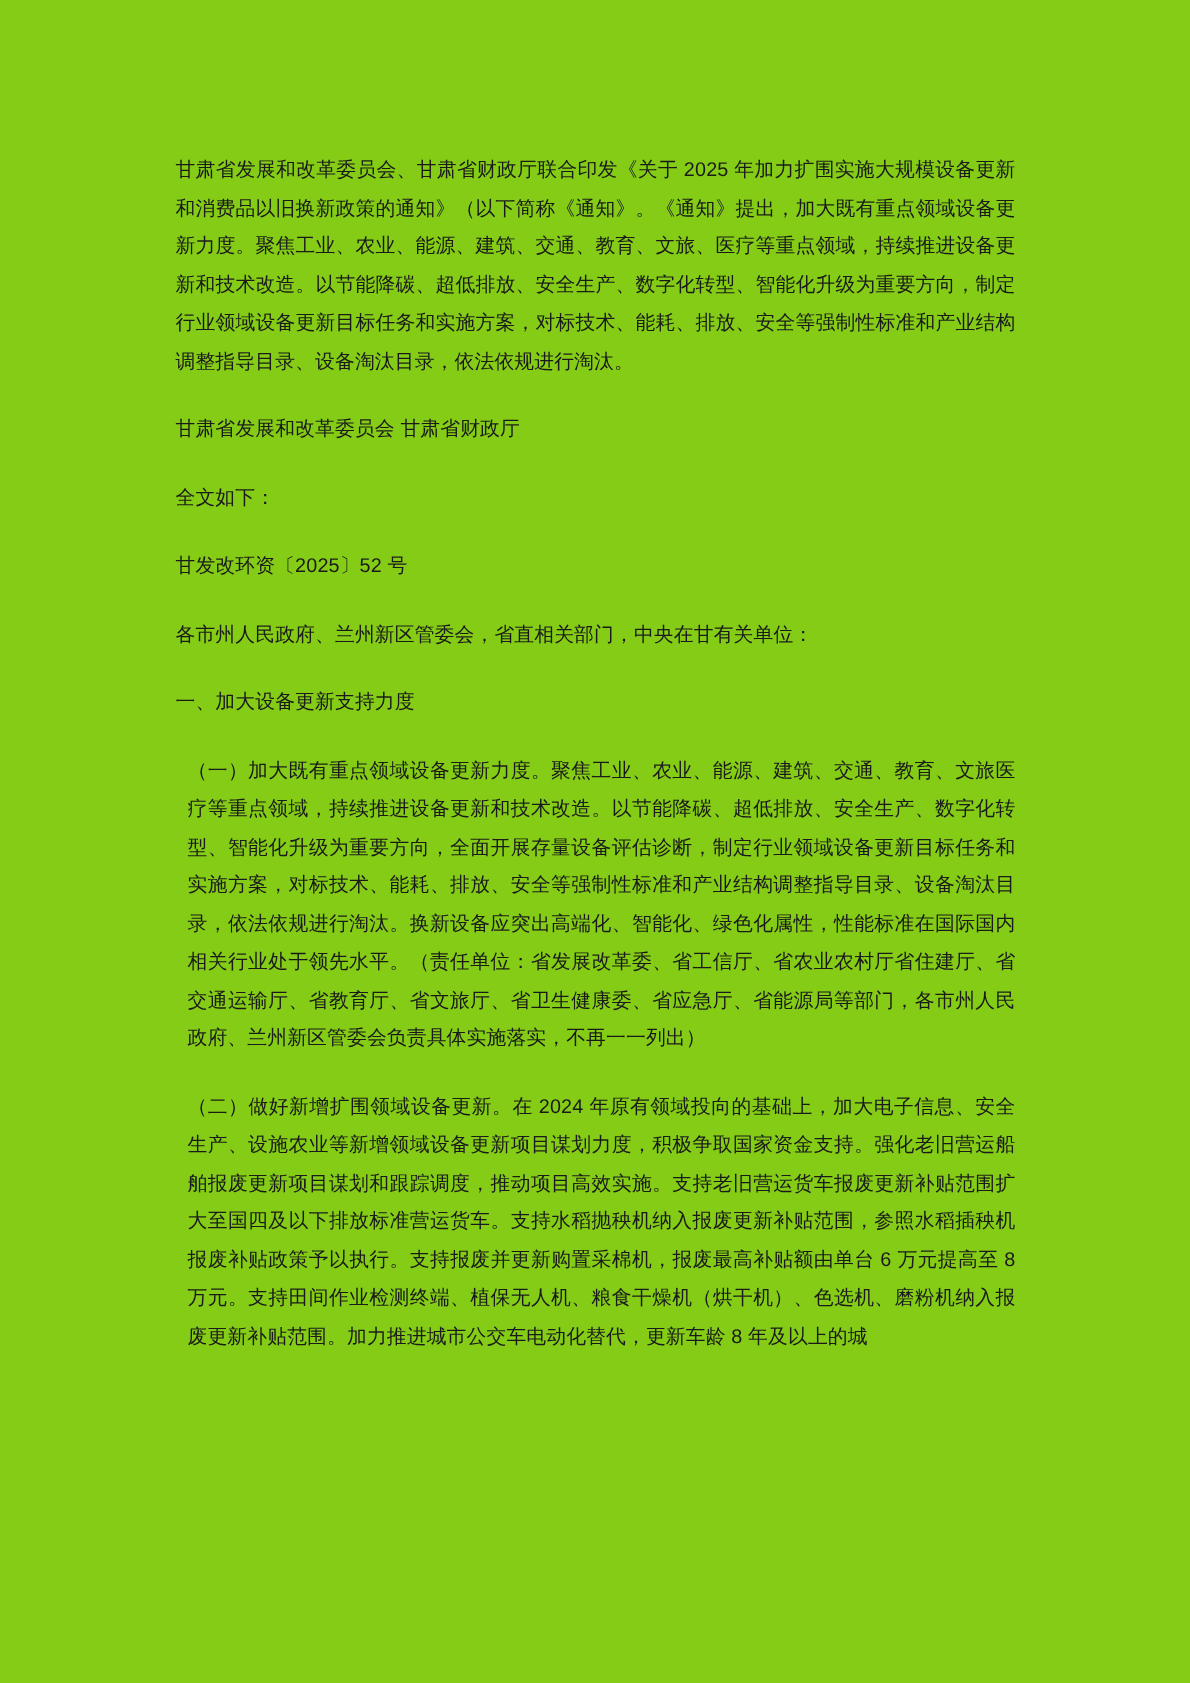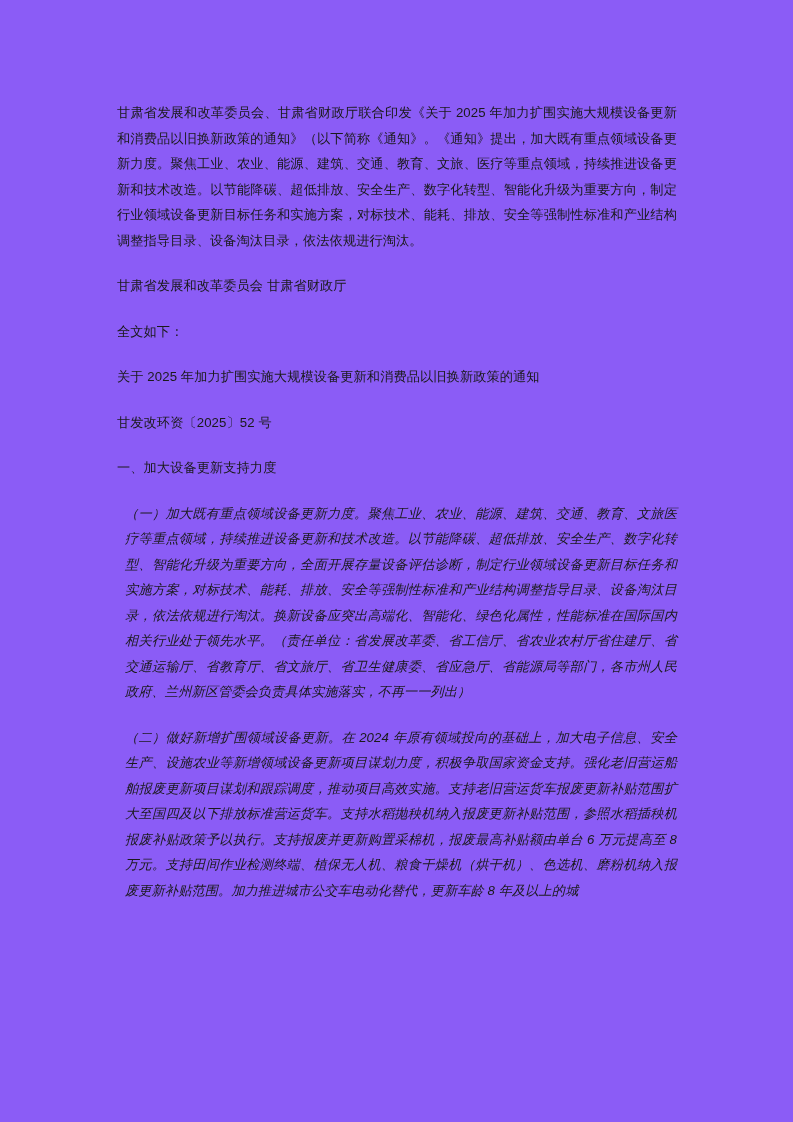--- a/index.html
+++ b/index.html
@@ -6,21 +6,21 @@
     margin: 0;
     padding: 0;
     background: #ffffff;
   }
   body {
     font-family: "Liberation Sans", "DejaVu Sans", sans-serif;
   }
   .page {
     width: 793px;
     height: 1122px;
-    background: #8b5cf6;
+    background: #84cc16;
     box-sizing: border-box;
     position: relative;
     overflow: hidden;
   }
   .doc-body {
     position: absolute;
     left: 117px;
     top: 100px;
     width: 560px;
   }
@@ -29,35 +29,34 @@
     font-size: 13.2px;
     line-height: 25.5px;
     text-align: justify;
     text-justify: inter-ideograph;
     margin: 0 0 20px 0;
     letter-spacing: 0.1px;
   }
   .para.indent {
     text-indent: 0;
     padding-left: 8px;
-    font-style: italic;
   }
   .para.heading {
   }
   .last {
     margin-bottom: 0;
   }
 </style>
 </head>
 <body>
 
 <div class="page">
   <div class="doc-body">
     <p class="para">甘肃省发展和改革委员会、甘肃省财政厅联合印发《关于 2025 年加力扩围实施大规模设备更新和消费品以旧换新政策的通知》（以下简称《通知》。《通知》提出，加大既有重点领域设备更新力度。聚焦工业、农业、能源、建筑、交通、教育、文旅、医疗等重点领域，持续推进设备更新和技术改造。以节能降碳、超低排放、安全生产、数字化转型、智能化升级为重要方向，制定行业领域设备更新目标任务和实施方案，对标技术、能耗、排放、安全等强制性标准和产业结构调整指导目录、设备淘汰目录，依法依规进行淘汰。</p>
     <p class="para">甘肃省发展和改革委员会 甘肃省财政厅</p>
     <p class="para">全文如下：</p>
-    <p class="para">关于 2025 年加力扩围实施大规模设备更新和消费品以旧换新政策的通知</p>
     <p class="para">甘发改环资〔2025〕52 号</p>
+    <p class="para">各市州人民政府、兰州新区管委会，省直相关部门，中央在甘有关单位：</p>
     <p class="para heading">一、加大设备更新支持力度</p>
     <p class="para indent">（一）加大既有重点领域设备更新力度。聚焦工业、农业、能源、建筑、交通、教育、文旅医疗等重点领域，持续推进设备更新和技术改造。以节能降碳、超低排放、安全生产、数字化转型、智能化升级为重要方向，全面开展存量设备评估诊断，制定行业领域设备更新目标任务和实施方案，对标技术、能耗、排放、安全等强制性标准和产业结构调整指导目录、设备淘汰目录，依法依规进行淘汰。换新设备应突出高端化、智能化、绿色化属性，性能标准在国际国内相关行业处于领先水平。（责任单位：省发展改革委、省工信厅、省农业农村厅省住建厅、省交通运输厅、省教育厅、省文旅厅、省卫生健康委、省应急厅、省能源局等部门，各市州人民政府、兰州新区管委会负责具体实施落实，不再一一列出）</p>
     <p class="para indent last">（二）做好新增扩围领域设备更新。在 2024 年原有领域投向的基础上，加大电子信息、安全生产、设施农业等新增领域设备更新项目谋划力度，积极争取国家资金支持。强化老旧营运船舶报废更新项目谋划和跟踪调度，推动项目高效实施。支持老旧营运货车报废更新补贴范围扩大至国四及以下排放标准营运货车。支持水稻抛秧机纳入报废更新补贴范围，参照水稻插秧机报废补贴政策予以执行。支持报废并更新购置采棉机，报废最高补贴额由单台 6 万元提高至 8 万元。支持田间作业检测终端、植保无人机、粮食干燥机（烘干机）、色选机、磨粉机纳入报废更新补贴范围。加力推进城市公交车电动化替代，更新车龄 8 年及以上的城</p>
   </div>
 </div>
 
 </body></html>

